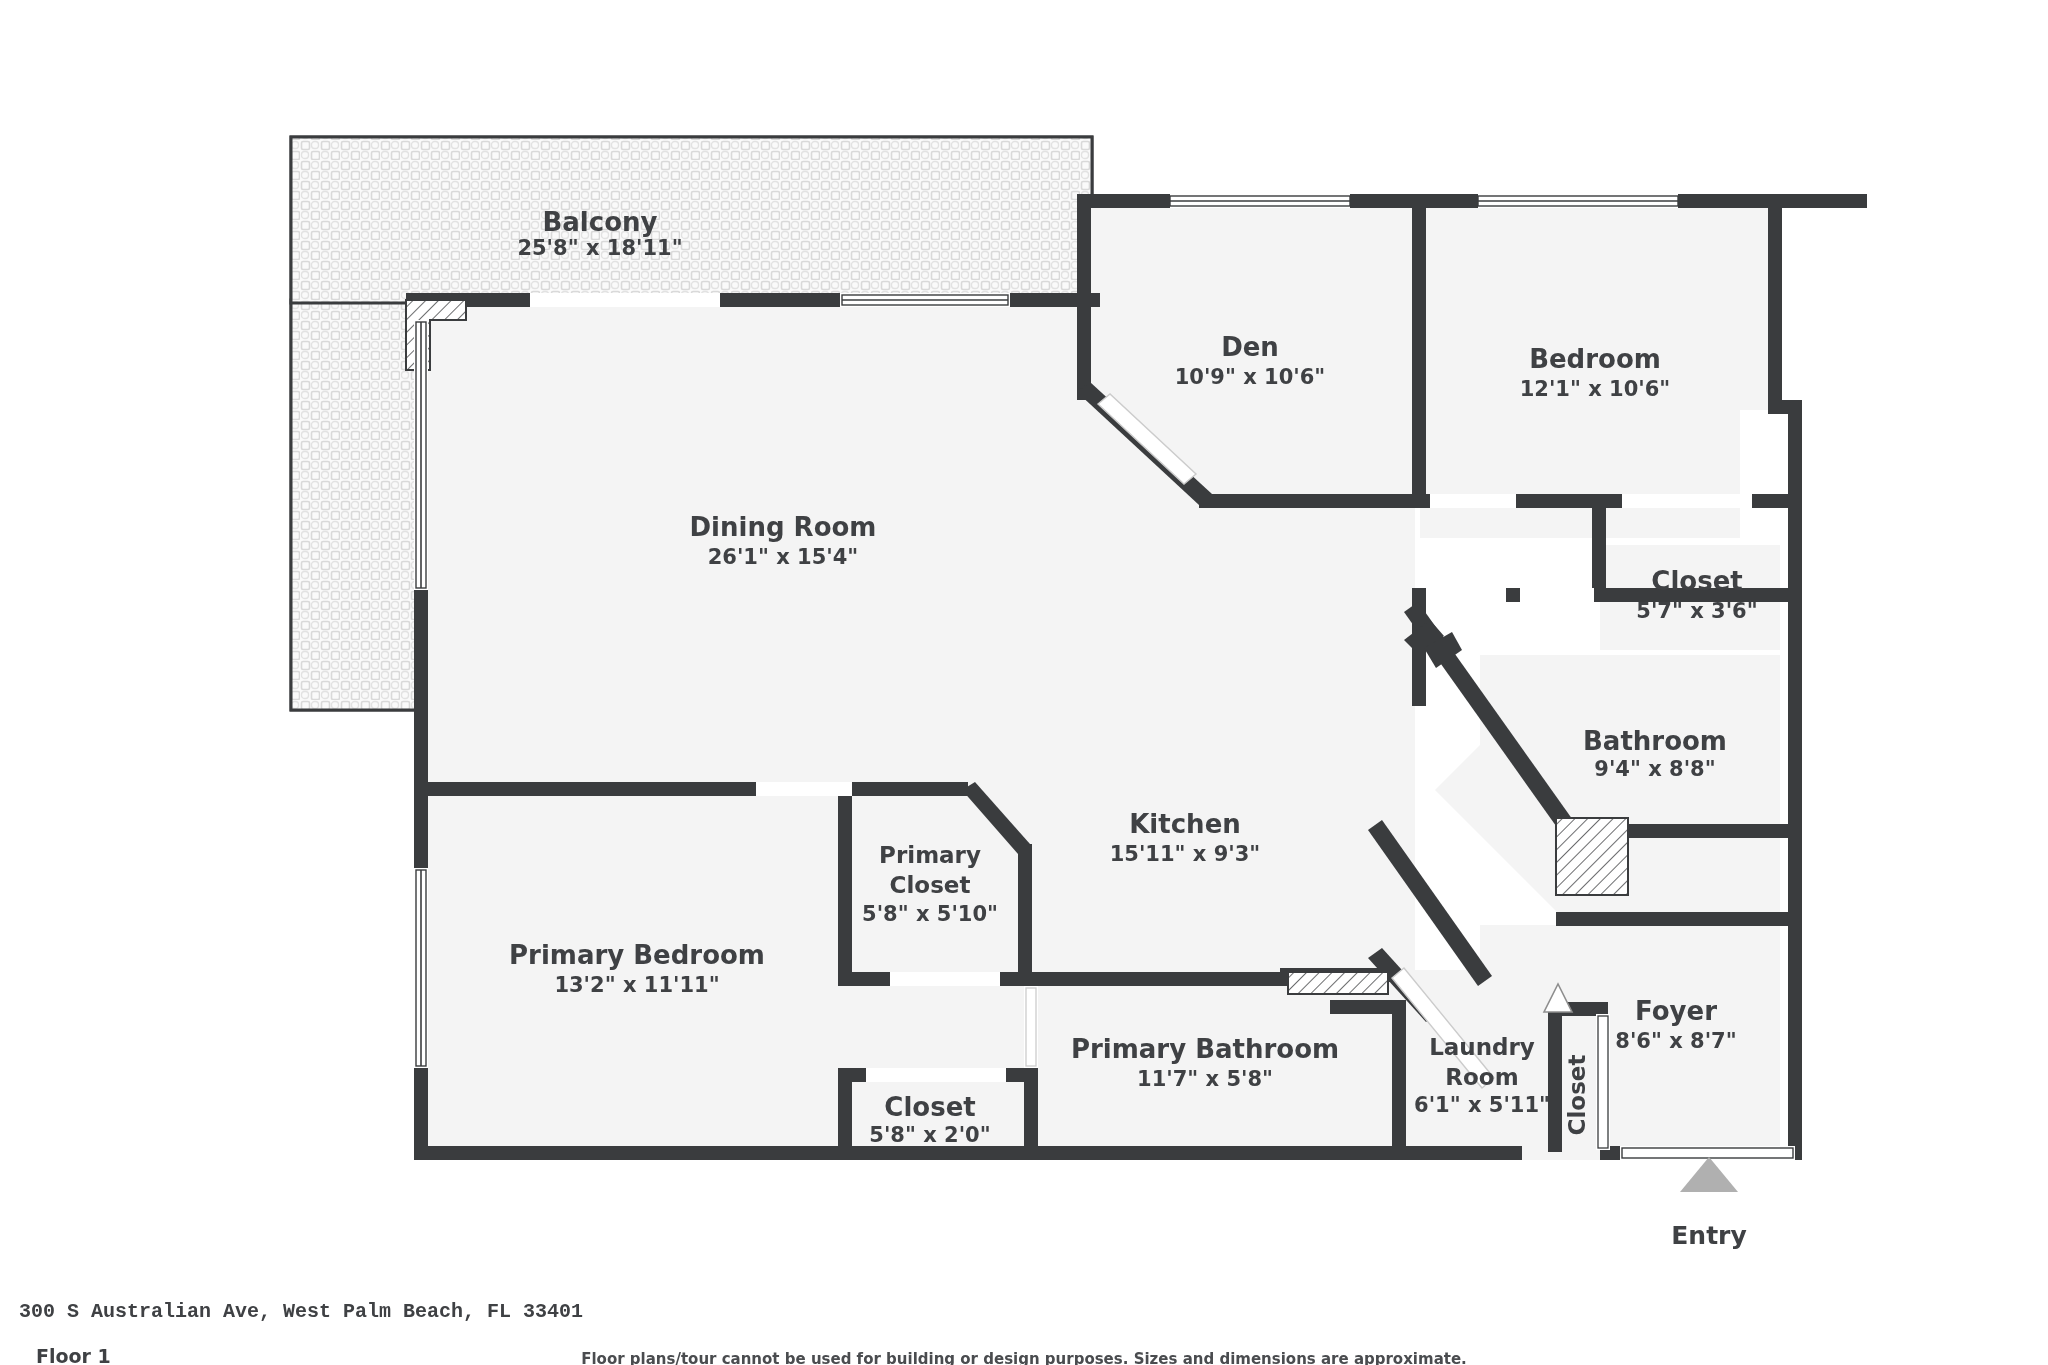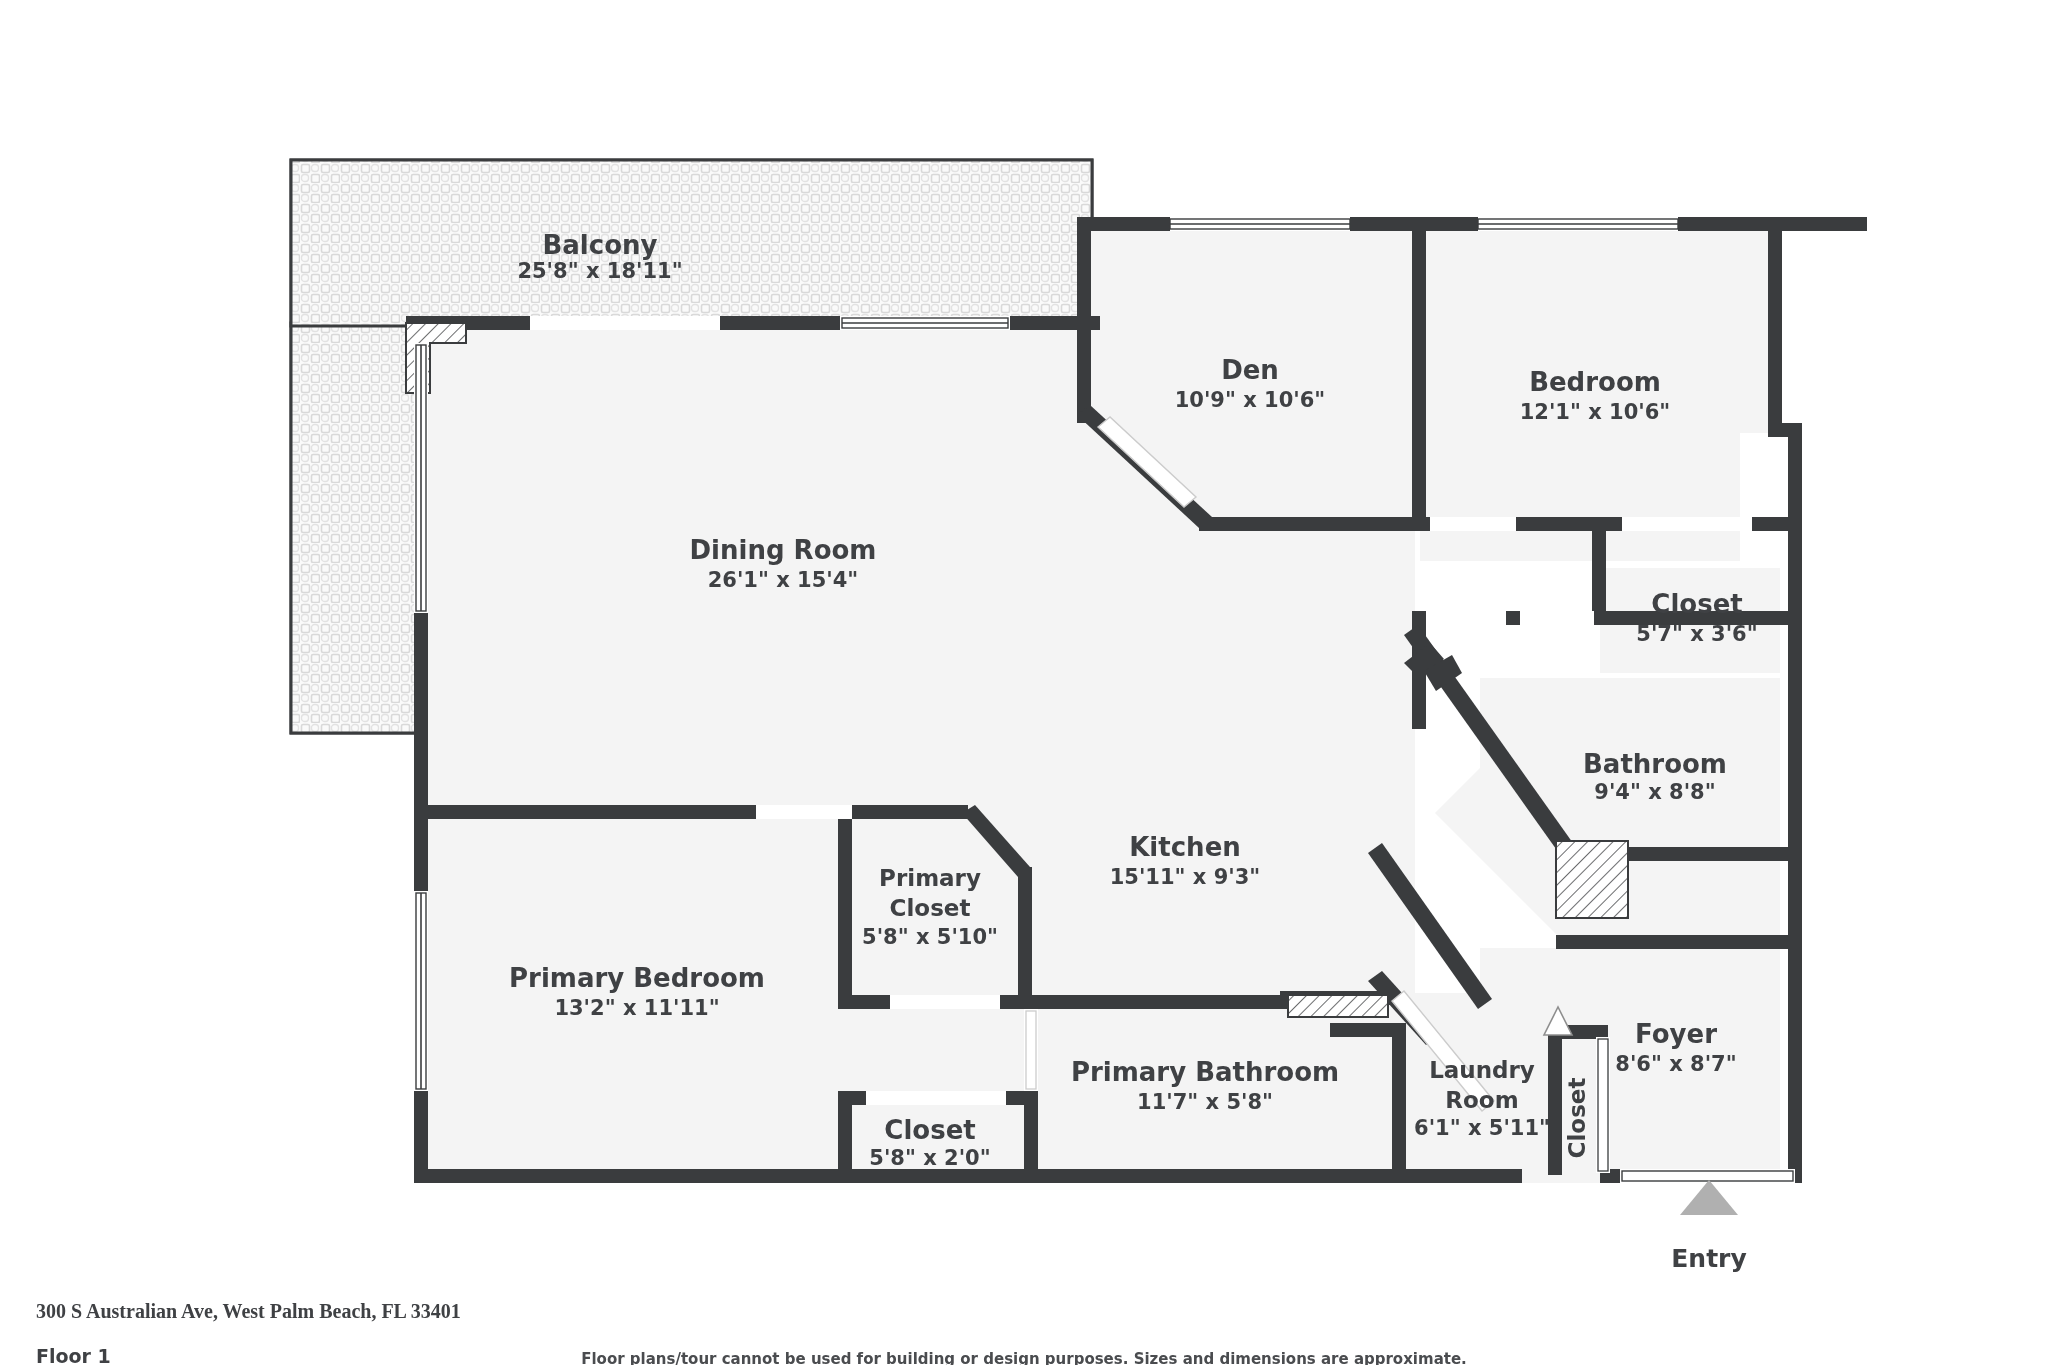--- a/index.html
+++ b/index.html
@@ -12,21 +12,20 @@
     height: 1365px;
     position: relative;
     font-family: "DejaVu Sans", "Liberation Sans", sans-serif;
     overflow: hidden;
   }
   #plan-wrap {
     position: absolute;
     left: 0; top: 0;
     width: 2048px;
     height: 974px;
-    margin-top: 23px;
   }
   svg.plan {
     display: block;
     width: 2048px;
     height: 1365px;
   }
   .rm-name {
     font-weight: 700;
     font-size: 26px;
     fill: #3f4144;
@@ -352,15 +351,15 @@
   </g>
 
   <g>
     
     
     
   </g>
 </svg>
 </div>
 
-<div style="position:absolute;left:36px;top:1300px;font-size:20px;font-weight:700;color:#3f4144;font-family:Liberation Serif, serif;">300 S Australian Ave, West Palm Beach, FL 33401</div>
+<div style="position:absolute;left:19px;top:1300px;font-size:20px;font-weight:700;color:#3f4144;font-family:Liberation Mono, monospace;">300 S Australian Ave, West Palm Beach, FL 33401</div>
 <div style="position:absolute;left:36px;top:1345px;font-size:19px;font-weight:700;color:#3f4144;font-family:'DejaVu Sans','Liberation Sans',sans-serif;">Floor 1</div>
 <div style="position:absolute;left:0;top:1350px;width:2048px;text-align:center;font-size:15px;font-weight:700;color:#4a4c4f;font-family:'DejaVu Sans','Liberation Sans',sans-serif;">Floor plans/tour cannot be used for building or design purposes. Sizes and dimensions are approximate.</div>
 
 </body></html>

